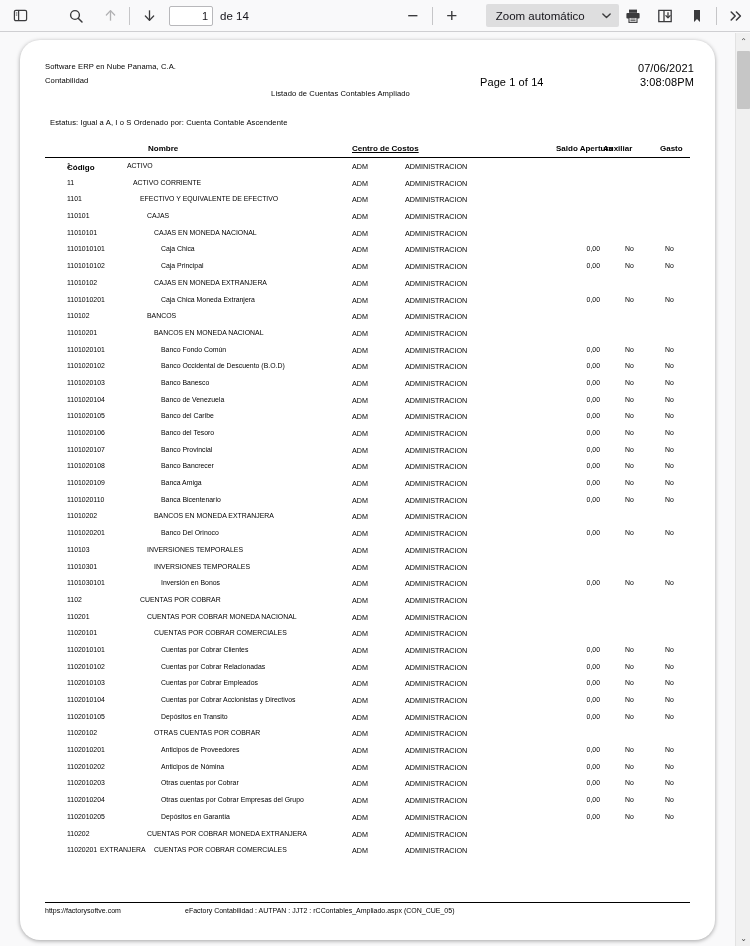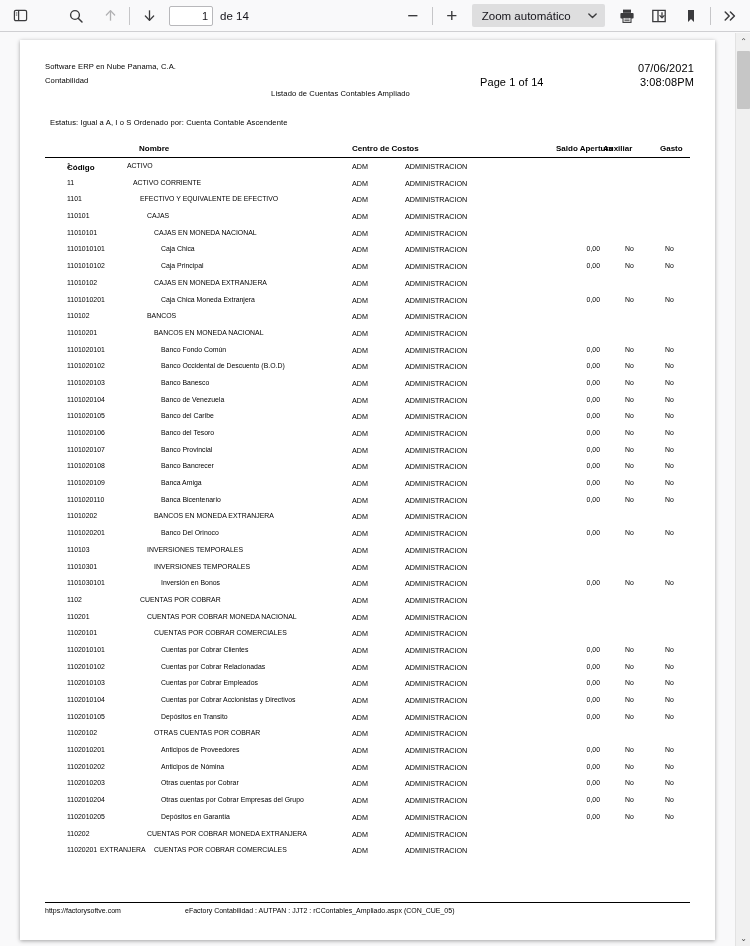--- a/index.html
+++ b/index.html
@@ -39,37 +39,38 @@
     font-size: 11px; color: #15141a;
     text-align: right; padding-right: 4px;
     margin-left: 6px;
   }
   #page-count {
     font-size: 11.5px; color: #15141a; margin-left: 7px; white-space: nowrap;
   }
   #zoom-select {
     display: flex; align-items: center;
     height: 23px; background: #dededf; border: none; border-radius: 2px;
-    padding: 0 7px 0 10px; margin-left: 6px; gap: 16px;
+    padding: 0 7px 0 10px; margin-left: 20px; gap: 16px;
   }
   #zoom-label { font-size: 11.5px; color: #15141a; white-space: nowrap; }
   .zoom-pm { font-size: 19px; line-height: 1; color: #3b3b3d; font-weight: 300; }
 
   
   #viewer {
     position: absolute; left: 0; top: 33px;
     width: 735px; height: 913px;
     background: #f9f9fa;
     overflow: hidden;
   }
   #page-shadow {
     position: absolute; left: 20px; top: 7px;
     width: 695px; height: 900px;
     background: #ffffff;
     box-shadow: 0 1px 4px rgba(0,0,0,0.35);
+    border-radius: 20px;
   }
   #doc {
     position: absolute; left: 0; top: 0;
     width: 695px; height: 900px;
     color: #000;
     font-family: "Liberation Sans", sans-serif;
   }
 
   
   .dh { position: absolute; font-size: 11px; letter-spacing: .1px; }
@@ -83,22 +84,22 @@
 
   
   #tbl { position: absolute; left: 25px; top: 104px; width: 645px; }
   .thead {
     position: relative; height: 14px;
     border-bottom: 1.3px solid #000;
     font-weight: bold; font-size: 8px;
   }
   .thead span { position: absolute; top: 0; }
   .th-codigo { left: 22px; margin-top: 19px; }
-  .th-nombre { left: 78px; padding-left: 16px; }
-  .th-cdc    { left: 307px; }
+  .th-nombre { left: 87px; padding-left: 16px; }
+  .th-cdc    { left: 307px; text-decoration: underline; }
   .th-saldo  { left: 484px; padding-left: 27px; }
   .th-aux    { left: 558px; }
   .th-gasto  { left: 615px; }
 
   .row { position: relative; height: 16.7px; font-size: 6.9px; }
   .row span { position: absolute; top: 4px; white-space: nowrap; }
   .c-code  { left: 22px; }
   .c-name  { left: 82px; }
   .c-name2 { left: 55px; top: 13px; }
   .c-cdc   { left: 307px; font-size: 7.2px; }

